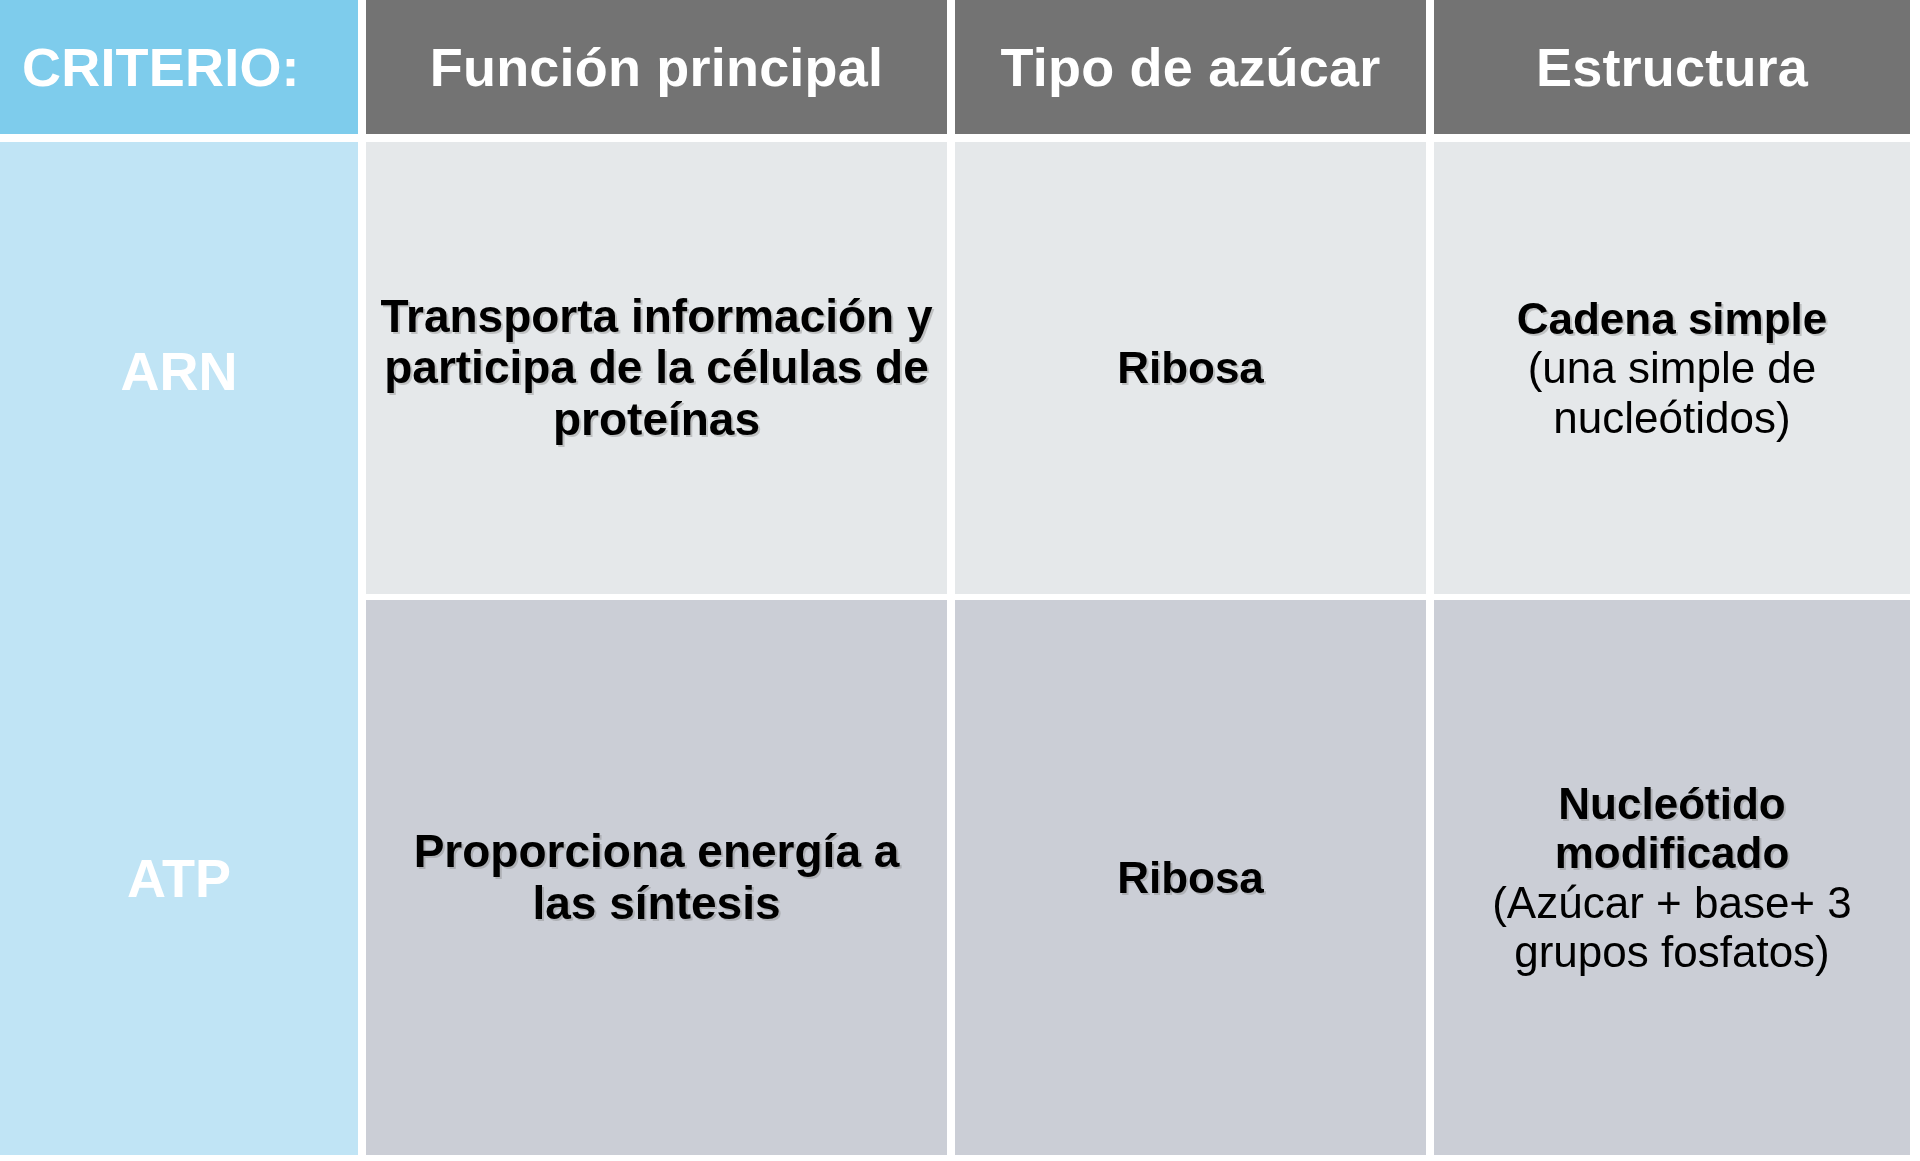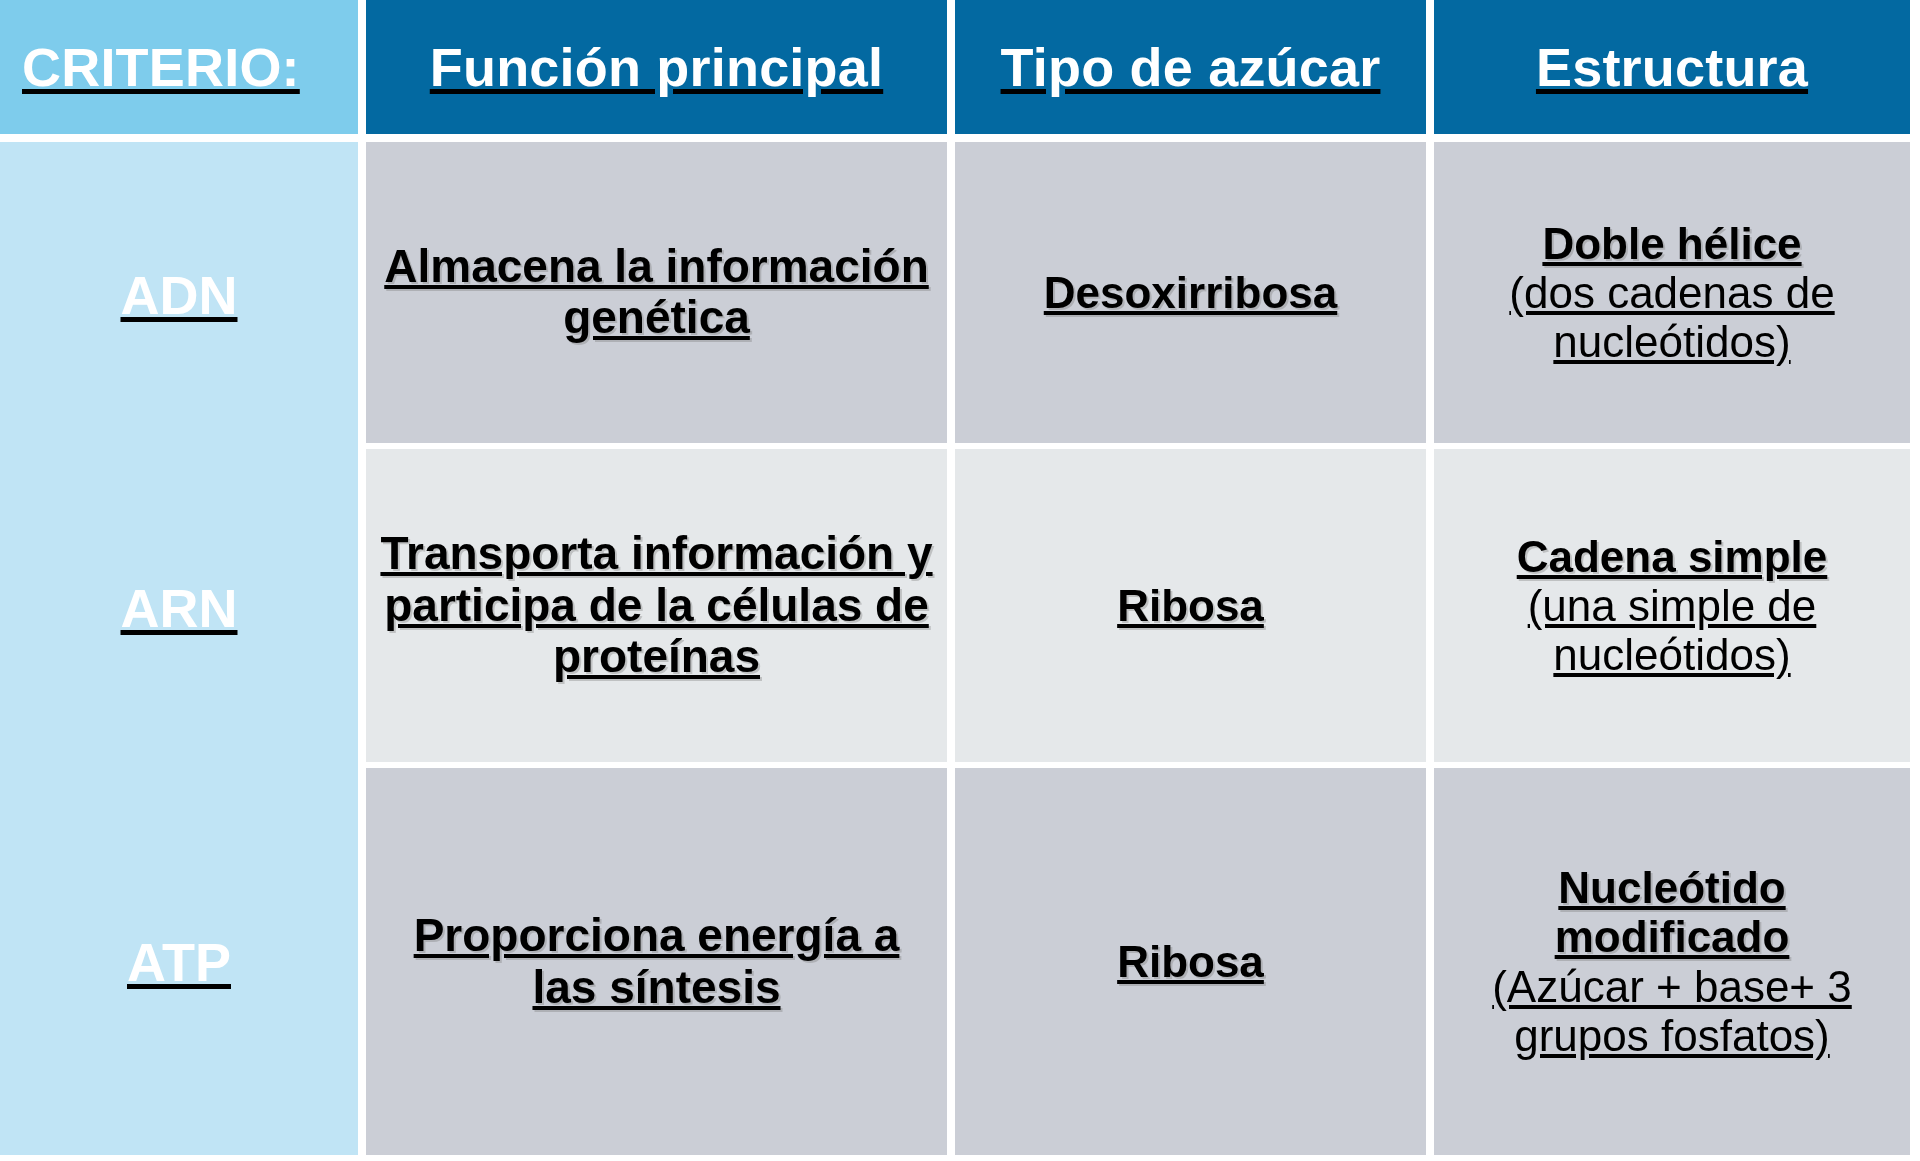--- a/index.html
+++ b/index.html
@@ -12,21 +12,20 @@
     height: 1161px;
     font-family: "Liberation Sans", sans-serif;
     overflow: hidden;
   }
 
   .table-wrap {
     position: relative;
     width: 1920px;
     height: 1161px;
     background: #ffffff;
-    text-decoration: underline;
   }
 
   table.comparison {
     border-collapse: separate;
     border-spacing: 0;
     table-layout: fixed;
     width: 1910px;
     height: 1155px;
   }
 
@@ -49,21 +48,21 @@
     letter-spacing: 0.2px;
     border-right: 8px solid #ffffff;
     border-bottom: 8px solid #ffffff;
   }
   th.criterio-head {
     background: #7ECCEC;
     text-align: left;
     padding-left: 22px;
   }
   th.plain-head {
-    background: #0369a1;
+    background: #737373;
     margin-top: 45px;
   }
   th.last-head { border-right: none; }
 
   
   tbody td {
     vertical-align: middle;
     text-align: center;
     padding: 6px 14px;
     border-right: 8px solid #ffffff;
@@ -121,33 +120,20 @@
       <tr>
         <th class="criterio-head">CRITERIO:</th>
         <th class="plain-head">Función principal</th>
         <th class="plain-head">Tipo de azúcar</th>
         <th class="plain-head last-head">Estructura</th>
       </tr>
     </thead>
 
     <tbody>
 
-      <tr>
-        <td class="rowlabel">ADN</td>
-        <td class="shade-a fn-adn">
-          <span class="cell-text">Almacena la información genética</span>
-        </td>
-        <td class="shade-a">
-          <span class="cell-text">Desoxirribosa</span>
-        </td>
-        <td class="shade-a last-col">
-          <span class="cell-text">Doble hélice</span>
-          <span class="cell-sub">(dos cadenas de nucleótidos)</span>
-        </td>
-      </tr>
 
       <tr>
         <td class="rowlabel">ARN</td>
         <td class="shade-b fn-arn">
           <span class="cell-text">Transporta información y participa de la células de proteínas</span>
         </td>
         <td class="shade-b">
           <span class="cell-text">Ribosa</span>
         </td>
         <td class="shade-b last-col">

